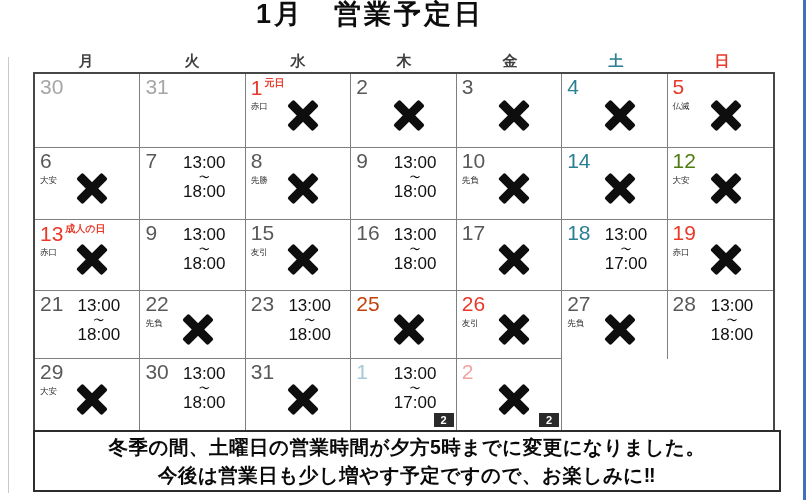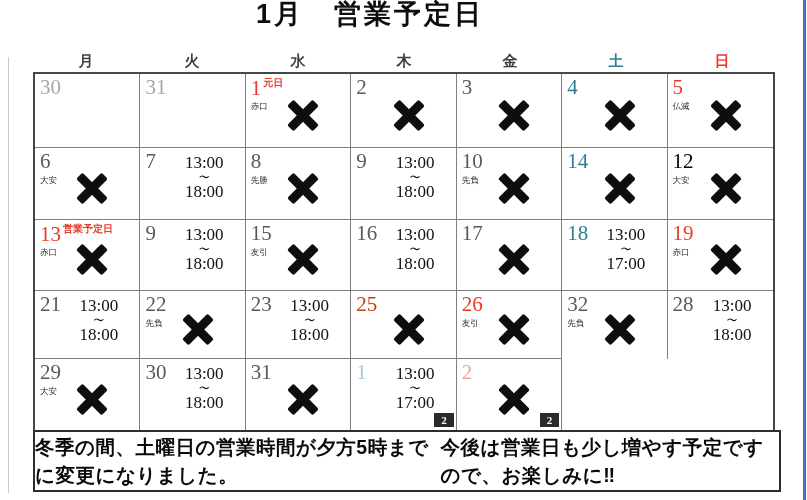--- a/index.html
+++ b/index.html
@@ -15,21 +15,21 @@
   }
   .weekrow{
     position:absolute;top:50px;left:33px;width:742px;height:22px;
     display:grid;grid-template-columns:repeat(7,1fr);
   }
   .wd{ text-align:center;font-size:15px;font-weight:700;line-height:22px;}
   .grid{
     position:absolute;top:72px;left:33px;width:742px;
     display:grid;grid-template-columns:repeat(7,1fr);
     grid-template-rows:74px 72px 71px 68px 71px;
-    border:2px solid #474747;box-sizing:border-box;background:#fff;font-family:Liberation Serif, serif;
+    border:2px solid #474747;box-sizing:border-box;background:#fff;
   }
   .cell{
     position:relative;border-right:1px solid #7f7f7f;border-bottom:1px solid #7f7f7f;
     box-sizing:border-box;overflow:visible;
   }
   .cell:nth-child(7n){border-right:none;}
   .cell:nth-last-child(-n+7){border-bottom:none;}
   .daywrap{position:absolute;top:2px;left:5px;white-space:nowrap;}
   .num{font-size:21px;line-height:1.05;font-weight:400;}
   .holiday{font-size:10px;font-weight:700;color:#e8392a;margin-left:2px;vertical-align:9px;}
@@ -51,21 +51,21 @@
   .xmark::before{transform:rotate(45deg);}
   .xmark::after{transform:rotate(-45deg);}
   .badge{
     position:absolute;right:2px;bottom:3px;display:none;
     background:#2a2a2a;color:#ffffff;font-size:11px;font-weight:700;
     padding:1px 7px;box-shadow:-2px -2px 0 #ffffff;
   }
   .notice{
     position:absolute;top:430px;left:33px;width:748px;height:62px;
     border:2px solid #2d2d2d;box-sizing:border-box;background:#fff;
-    display:flex;flex-direction:row;justify-content:center;align-items:center;
+    display:flex;flex-direction:column;justify-content:center;align-items:center;
   }
   .notice div{font-size:19.5px;font-weight:800;color:#0a0a0a;line-height:1.45;letter-spacing:0.5px;}
 </style>
 </head>
 <body>
 
 <div class="page">
   <div class="edge-left"></div>
   <div class="edge-right"></div>
 
@@ -196,30 +196,30 @@
       <div class="daywrap">
         <span class="num" style="color: rgb(43, 127, 148);">14</span><span class="holiday"></span>
       </div>
       <div class="rokuyo"></div>
 
       <div class="xmark" style="display: block;"></div>
 
     </div>
       <div class="cell">
       <div class="daywrap">
-        <span class="num" style="color: #000000;">12</span><span class="holiday"></span>
+        <span class="num" style="color: #4d7c0f;">12</span><span class="holiday"></span>
       </div>
       <div class="rokuyo">大安</div>
 
       <div class="xmark" style="display: block;"></div>
 
     </div>
       <div class="cell">
       <div class="daywrap">
-        <span class="num" style="color: rgb(232, 57, 42);">13</span><span class="holiday">営業予定日</span>
+        <span class="num" style="color: rgb(232, 57, 42);">13</span><span class="holiday">成人の日</span>
       </div>
       <div class="rokuyo">赤口</div>
 
       <div class="xmark" style="display: block;"></div>
 
     </div>
       <div class="cell">
       <div class="daywrap">
         <span class="num" style="color: rgb(89, 89, 89);">9</span><span class="holiday"></span>
       </div>
@@ -328,21 +328,21 @@
       <div class="daywrap">
         <span class="num" style="color: rgb(232, 57, 42);">26</span><span class="holiday"></span>
       </div>
       <div class="rokuyo">友引</div>
 
       <div class="xmark" style="display: block;"></div>
 
     </div>
       <div class="cell">
       <div class="daywrap">
-        <span class="num" style="color: rgb(89, 89, 89);">32</span><span class="holiday"></span>
+        <span class="num" style="color: rgb(89, 89, 89);">27</span><span class="holiday"></span>
       </div>
       <div class="rokuyo">先負</div>
 
       <div class="xmark" style="display: block;"></div>
 
     </div>
       <div class="cell">
       <div class="daywrap">
         <span class="num" style="color: rgb(89, 89, 89);">28</span><span class="holiday"></span>
       </div>

